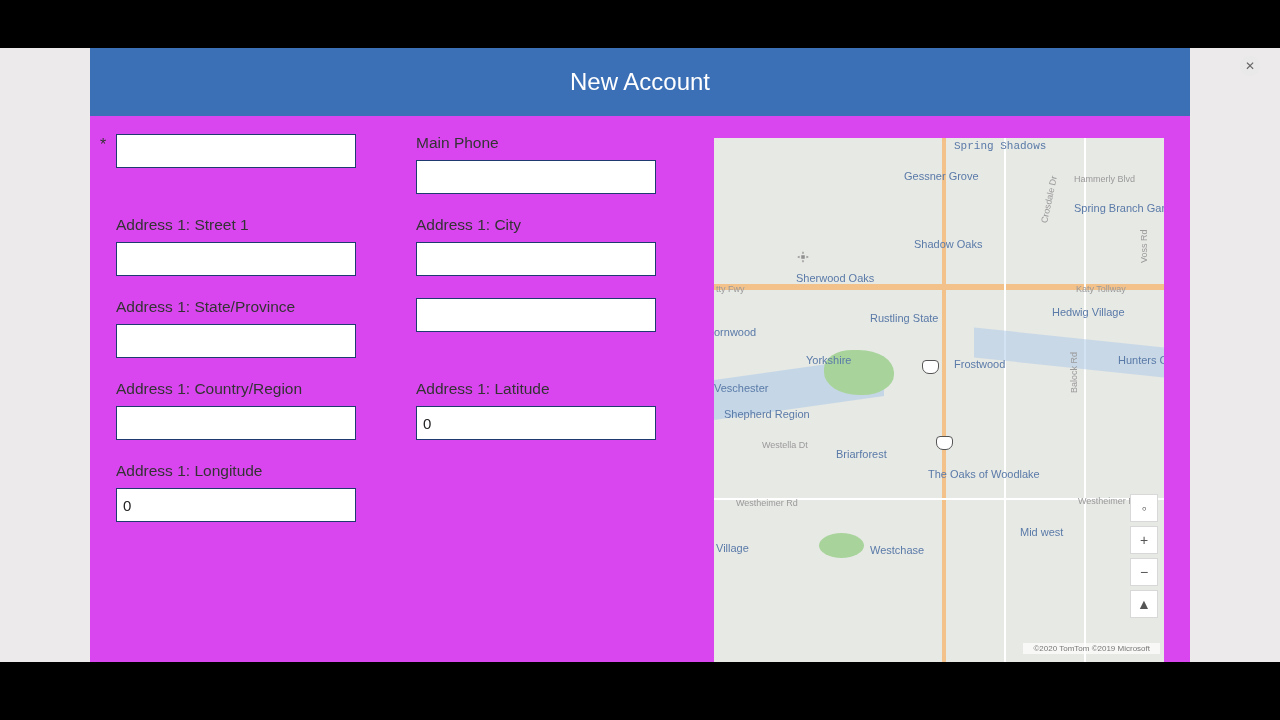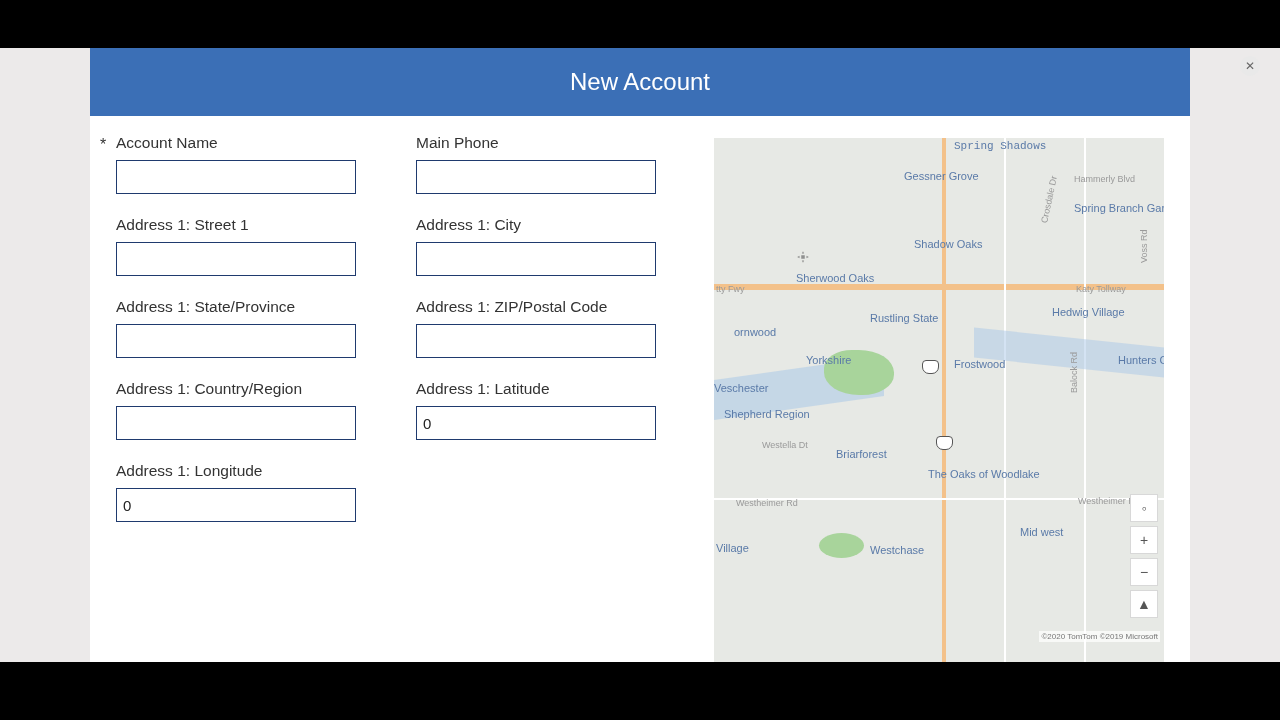--- a/index.html
+++ b/index.html
@@ -7,21 +7,21 @@
   body { background: #000; }
 
   .letterbox-top { height: 48px; background: #000; }
   .letterbox-bottom { position: absolute; left: 0; right: 0; bottom: 0; height: 58px; background:#000; }
 
   .backdrop { position: absolute; left: 0; right:0; top:48px; bottom:58px; background:#eceaea; }
 
   .modal {
     position: absolute;
     left: 90px; top: 48px; right: 90px; bottom: 58px;
-    background: #ffffff;
+    background: #d946ef;
     display: flex; flex-direction: column;
   }
   .modal-header {
     background: #3b6fb6;
     color: #fff;
     height: 68px;
     display: flex; align-items: center; justify-content: center;
     font-size: 24px; font-weight: 400;
   }
   .close-btn {
@@ -80,21 +80,21 @@
   .road { position:absolute; background:#fff; }
   .shield {
     position:absolute; width:17px; height:14px; border:1.2px solid #555; border-radius:4px 4px 7px 7px; background:#fff;
     font-size:8px; color:#555; display:flex; align-items:center; justify-content:center;
   }
   .map-ctrl {
     position:absolute; right:6px; width:28px; height:28px; background:#fff;
     border:1px solid #d8d8d8; display:flex; align-items:center; justify-content:center;
     font-size:14px; color:#555; cursor:pointer;
   }
-  .map-attr { position:absolute; right:4px; bottom:20px; font-size:8px; color:#777; background:rgba(255,255,255,0.7); padding:1px 2px;}
+  .map-attr { position:absolute; right:4px; bottom:8px; font-size:8px; color:#777; background:rgba(255,255,255,0.7); padding:1px 10px;}
   .cursor-grab {
     position:absolute; width:14px; height:14px; color:#444;
   }
 </style>
 </head>
 <body>
 
 <div class="letterbox-top"></div>
 <div class="backdrop"></div>
 
@@ -105,21 +105,20 @@
 <div class="modal">
   <div class="modal-header">
     <span>New Account</span>
   </div>
 
   <div class="modal-body">
 
     <div class="form-grid">
 
       <div class="field required">
-        <label>Account Name</label>
         <input type="text" value="" style="">
       </div>
       <div class="field">
         <label>Main Phone</label>
         <input type="text" value="" style="">
       </div>
 
       <div class="field">
         <label>Address 1: Street 1</label>
         <input type="text" value="" style="">
@@ -127,21 +126,20 @@
       <div class="field">
         <label>Address 1: City</label>
         <input type="text" value="" style="">
       </div>
 
       <div class="field">
         <label>Address 1: State/Province</label>
         <input type="text" value="" style="">
       </div>
       <div class="field">
-        <label>Address 1: ZIP/Postal Code</label>
         <input type="text" value="" style="">
       </div>
 
       <div class="field">
         <label>Address 1: Country/Region</label>
         <input type="text" value="" style="">
       </div>
       <div class="field">
         <label>Address 1: Latitude</label>
         <input type="text" value="0" style="">
@@ -182,21 +180,21 @@
         <span class="map-label" style="left:338px; top:168px;">Hedwig Village</span>
         <span class="map-label" style="left:92px;  top:216px;">Yorkshire</span>
         <span class="map-label" style="left:240px; top:220px;">Frostwood</span>
         <span class="map-label" style="left:404px; top:216px;">Hunters Creek Villa</span>
         <span class="map-label" style="left:10px;  top:270px;">Shepherd Region</span>
         <span class="map-label" style="left:122px; top:310px;">Briarforest</span>
         <span class="map-label" style="left:214px; top:330px; text-align:right;">The Oaks of Woodlake</span>
         <span class="map-label" style="left:306px; top:388px;">Mid west</span>
         <span class="map-label" style="left:156px; top:406px;">Westchase</span>
         <span class="map-label" style="left:2px;   top:404px;">Village</span>
-        <span class="map-label" style="left:0px;   top:188px;padding-left:20px;">ornwood</span>
+        <span class="map-label" style="left:0px;   top:188px;">ornwood</span>
         <span class="map-label" style="left:0px;   top:244px;">Veschester</span>
 
         <span class="map-road-label" style="left:360px; top:36px;">Hammerly Blvd</span>
         <span class="map-road-label" style="left:362px; top:146px;">Katy Tollway</span>
         <span class="map-road-label" style="left:2px;   top:146px;">tty Fwy</span>
         <span class="map-road-label" style="left:22px;  top:360px;">Westheimer Rd</span>
         <span class="map-road-label" style="left:364px; top:358px;">Westheimer R</span>
         <span class="map-road-label" style="left:20px;  top:302px;margin-left:28px;">Westella Dt</span>
         <span class="map-road-label" style="left:360px; top:250px; transform:rotate(-90deg); transform-origin:left;">Balock Rd</span>
         <span class="map-road-label" style="left:330px; top:80px; transform:rotate(-78deg); transform-origin:left;">Crosdale Dr</span>

